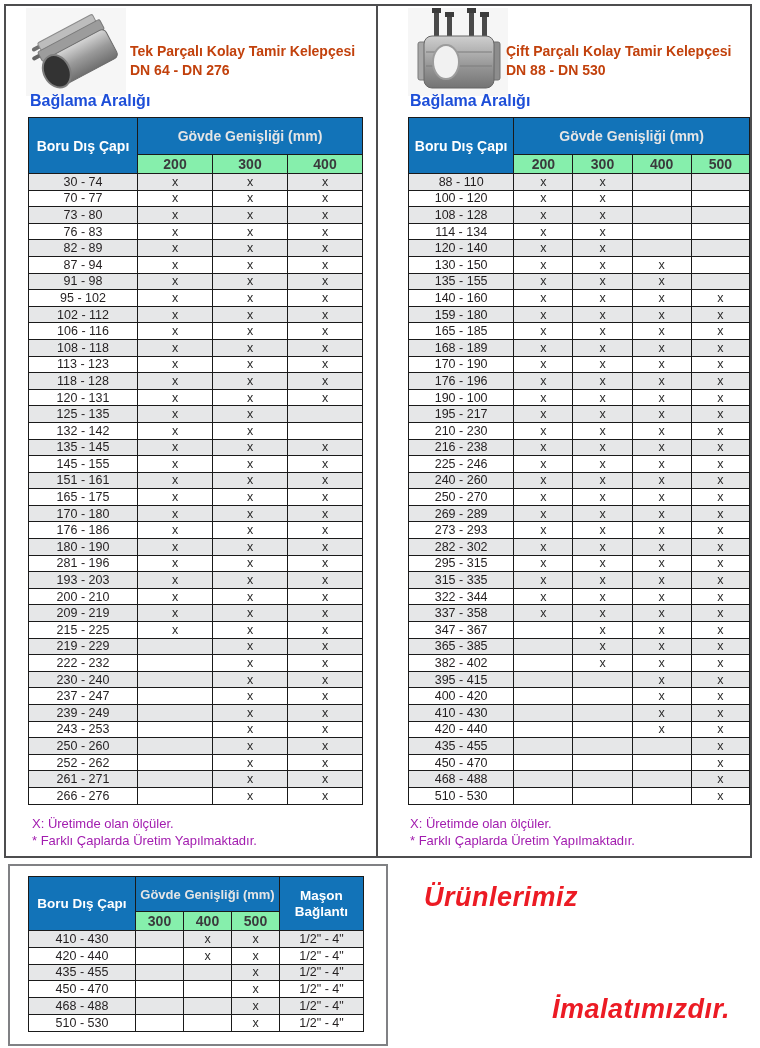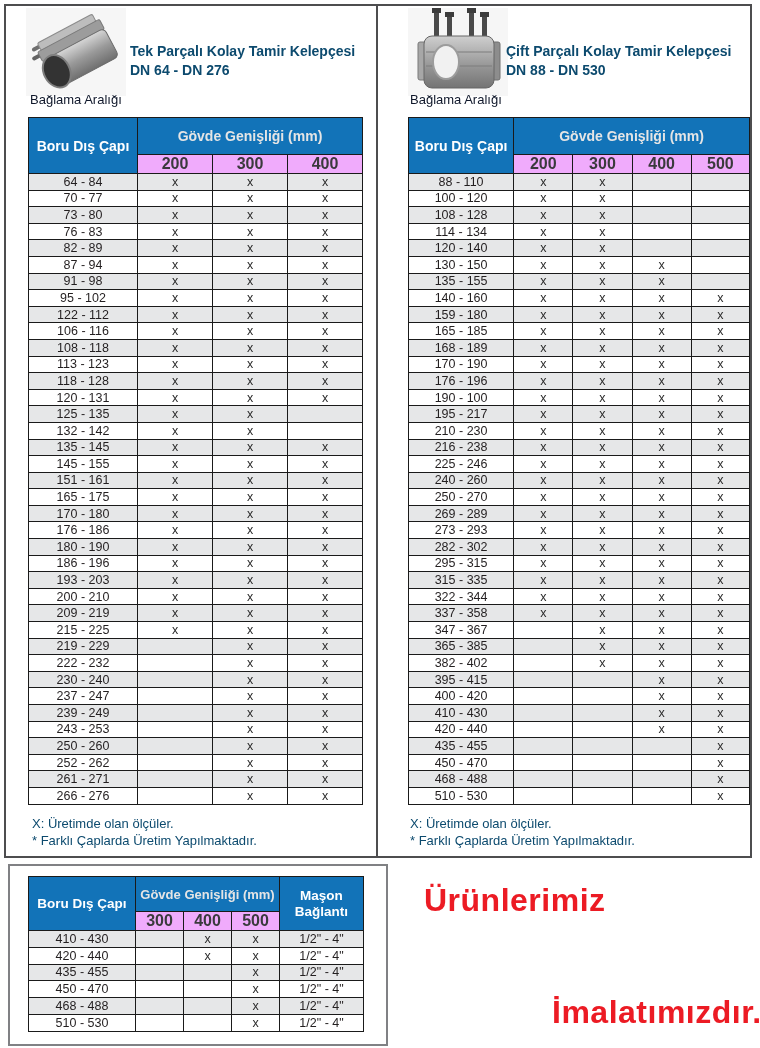--- a/index.html
+++ b/index.html
@@ -14,43 +14,43 @@
     border:2px solid #4d4d4f; background:#ffffff;
   }
   .mid-divider { position:absolute; left:370px; top:0; width:2px; height:100%; background:#4d4d4f; }
   .bottom-box {
     position:absolute; left:8px; top:864px; width:376px; height:178px;
     border:2px solid #808184; background:#ffffff;
   }
 
   
   .product-photo { position:absolute; width:100px; height:88px; }
-  .panel-title { position:absolute; font-size:14px; font-weight:bold; color:#0c4a6e; line-height:19px; }
-  .section-label { position:absolute; font-size:13px; font-weight:normal; color:#0f172a; }
+  .panel-title { position:absolute; font-size:14px; font-weight:bold; color:#c2410c; line-height:19px; }
+  .section-label { position:absolute; font-size:16px; font-weight:bold; color:#1d4ed8; }
 
   
   .tbl-host { position:absolute; }
   table { border-collapse:collapse; table-layout:fixed; }
   th, td { border:1px solid #1a1a1a; text-align:center; vertical-align:middle; padding:0; overflow:hidden; }
   th.label-col { background:#1273b8; color:#ffffff; font-size:14px; font-weight:bold; }
   th.group     { background:#1273b8; color:#e5e5e5; font-size:14px; font-weight:bold; height:36px; }
-  th.sub       { background:#f0abfc; color:#3a3a3c; font-size:16px; font-weight:bold; height:18px; }
+  th.sub       { background:#86efac; color:#3a3a3c; font-size:14px; font-weight:bold; height:18px; }
   tbody tr:nth-child(odd) td { background:#e6e7e8; }
   tbody tr:nth-child(even) td { background:#ffffff; }
   .tbl-main  tbody td { height:15.6px; font-size:12.5px; }
   .tbl-bottom tbody td { height:15.8px; font-size:12.5px; }
   .tbl-bottom th.group { height:34px; font-size:13px; }
   .tbl-bottom th.label-col { font-size:13.5px; line-height:16px; }
   td.mark { font-size:12px; color:#2b2b2b; }
 
   
-  .footnotes { position:absolute; font-size:13px; line-height:17px; color:#0c4a6e; }
+  .footnotes { position:absolute; font-size:13px; line-height:17px; color:#a21caf; }
 
   
-  .slogan-line { position:absolute; font-size:32px; font-weight:bold; color:#ec1b24; letter-spacing:0.5px; }
+  .slogan-line { position:absolute; font-size:27px; font-weight:bold; color:#ec1b24; letter-spacing:0.5px;font-style:italic; }
 </style>
 </head>
 <body>
 
 <div class="page">
 
   <div class="top-box">
     <div class="mid-divider"></div>
 
     <div class="product-photo" style="left:20px; top:2px;">
@@ -93,21 +93,21 @@
               <th class="group" colspan="3">Gövde Genişliği (mm)</th>
             </tr>
             <tr>
               <th class="sub">200</th>
               <th class="sub">300</th>
               <th class="sub">400</th>
             </tr>
           </thead>
           <tbody>
             <tr>
-              <td class="range">64 - 84</td>
+              <td class="range">30 - 74</td>
               <td class="mark">x</td>
               <td class="mark">x</td>
               <td class="mark">x</td>
             </tr>
             <tr>
               <td class="range">70 - 77</td>
               <td class="mark">x</td>
               <td class="mark">x</td>
               <td class="mark">x</td>
             </tr>
@@ -141,21 +141,21 @@
               <td class="mark">x</td>
               <td class="mark">x</td>
             </tr>
             <tr>
               <td class="range">95 - 102</td>
               <td class="mark">x</td>
               <td class="mark">x</td>
               <td class="mark">x</td>
             </tr>
             <tr>
-              <td class="range">122 - 112</td>
+              <td class="range">102 - 112</td>
               <td class="mark">x</td>
               <td class="mark">x</td>
               <td class="mark">x</td>
             </tr>
             <tr>
               <td class="range">106 - 116</td>
               <td class="mark">x</td>
               <td class="mark">x</td>
               <td class="mark">x</td>
             </tr>
@@ -231,21 +231,21 @@
               <td class="mark">x</td>
               <td class="mark">x</td>
             </tr>
             <tr>
               <td class="range">180 - 190</td>
               <td class="mark">x</td>
               <td class="mark">x</td>
               <td class="mark">x</td>
             </tr>
             <tr>
-              <td class="range">186 - 196</td>
+              <td class="range">281 - 196</td>
               <td class="mark">x</td>
               <td class="mark">x</td>
               <td class="mark">x</td>
             </tr>
             <tr>
               <td class="range">193 - 203</td>
               <td class="mark">x</td>
               <td class="mark">x</td>
               <td class="mark">x</td>
             </tr>

